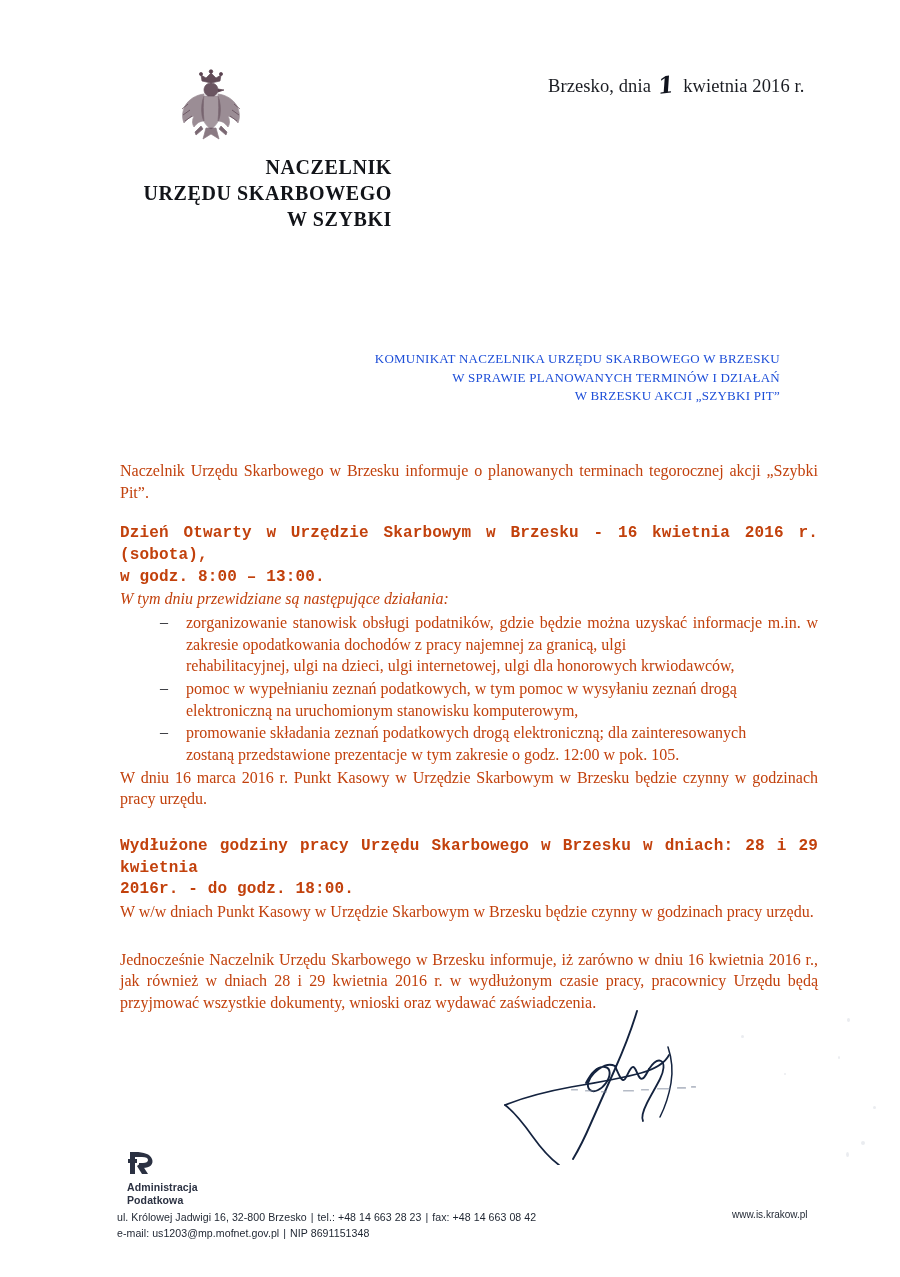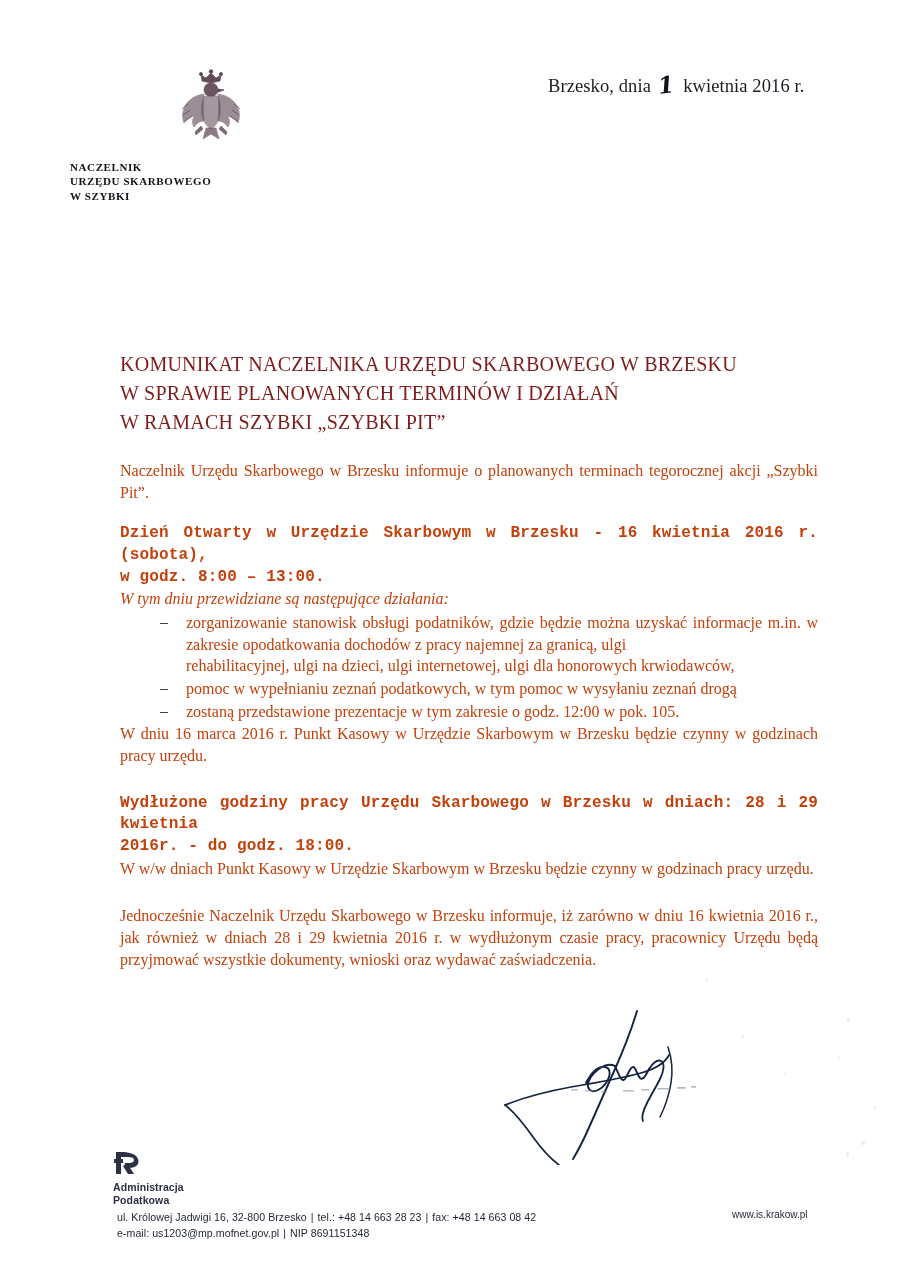--- a/index.html
+++ b/index.html
@@ -54,42 +54,42 @@
     top: 66px;
     width: 86px;
     height: 84px;
   }
   .emblem svg { display: block; width: 100%; height: 100%; }
 
   
   .letterhead {
     position: absolute;
     left: 70px;
-    top: 160px;
+    top: 154px;
     width: 322px;
-    text-align: left;
+    text-align: right;
     font-family: "Liberation Serif", serif;
     font-weight: 700;
-    font-size: 11px;
+    font-size: 20px;
     line-height: 1.30;
     letter-spacing: .6px;
     color: #121419;
   }
 
   
   .doc-title {
     position: absolute;
     left: 120px;
     top: 350px;
     width: 660px;
-    text-align: left;
-    font-size: 20px;
+    text-align: right;
+    font-size: 13px;
     line-height: 1.44;
     letter-spacing: .25px;
-    color: #7f1d1d;
+    color: #1d4ed8;
   }
 
   
   .body-area {
     position: absolute;
     left: 120px;
     top: 460px;
     width: 698px;
     font-size: 16px;
     line-height: 1.355;
@@ -139,21 +139,21 @@
     top: 1005px;
     width: 330px;
     height: 160px;
     pointer-events: none;
   }
   .signature svg { display: block; width: 100%; height: 100%; }
 
   
   .brand {
     position: absolute;
-    left: 113px;
+    left: 127px;
     top: 1148px;
     width: 150px;
   }
   .brand-mark { width: 30px; height: 30px; display: block; }
   .brand-name {
     margin-top: 3px;
     font-family: "Liberation Sans", sans-serif;
     font-size: 10.5px;
     font-weight: 700;
     line-height: 1.22;
@@ -234,21 +234,21 @@
 
   <div class="letterhead">
     <div>NACZELNIK</div>
     <div>URZĘDU SKARBOWEGO</div>
     <div>W SZYBKI</div>
   </div>
 
   <div class="doc-title">
     <div>KOMUNIKAT NACZELNIKA URZĘDU SKARBOWEGO W BRZESKU</div>
     <div>W SPRAWIE PLANOWANYCH  TERMINÓW I DZIAŁAŃ</div>
-    <div>W RAMACH SZYBKI „SZYBKI PIT”</div>
+    <div>W BRZESKU AKCJI „SZYBKI PIT”</div>
   </div>
 
   <div class="body-area">
 
     <p class="para">Naczelnik Urzędu Skarbowego w Brzesku informuje o planowanych terminach tegorocznej akcji „Szybki Pit”.</p>
 
     <div class="gap-md"></div>
 
     <p class="bold-head">
       <span>Dzień Otwarty w Urzędzie Skarbowym w Brzesku - 16 kwietnia 2016 r. (sobota),</span>
@@ -257,22 +257,24 @@
 
     <p class="para plain-left">W tym dniu przewidziane są następujące działania:</p>
 
     <ul class="dashlist">
       <li>
         <span>zorganizowanie stanowisk obsługi podatników, gdzie będzie można uzyskać informacje m.in.  w zakresie opodatkowania dochodów z pracy najemnej za granicą, ulgi</span>
         <span class="last-line">rehabilitacyjnej, ulgi na dzieci, ulgi internetowej, ulgi dla honorowych krwiodawców,</span>
       </li>
       <li>
         <span>pomoc w wypełnianiu zeznań podatkowych, w tym pomoc w wysyłaniu zeznań drogą</span>
+        <span class="last-line">elektroniczną na uruchomionym stanowisku komputerowym,</span>
       </li>
       <li>
+        <span>promowanie składania zeznań podatkowych drogą elektroniczną; dla zainteresowanych</span>
         <span class="last-line">zostaną przedstawione prezentacje w tym zakresie o godz. 12:00 w pok. 105.</span>
       </li>
     </ul>
 
     <p class="para">W dniu 16 marca 2016 r. Punkt Kasowy w Urzędzie Skarbowym w Brzesku będzie czynny w godzinach pracy urzędu.</p>
 
     <div class="gap-lg"></div>
 
     <p class="bold-head">
       <span>Wydłużone godziny pracy Urzędu Skarbowego w Brzesku w dniach:  28 i 29 kwietnia</span>

